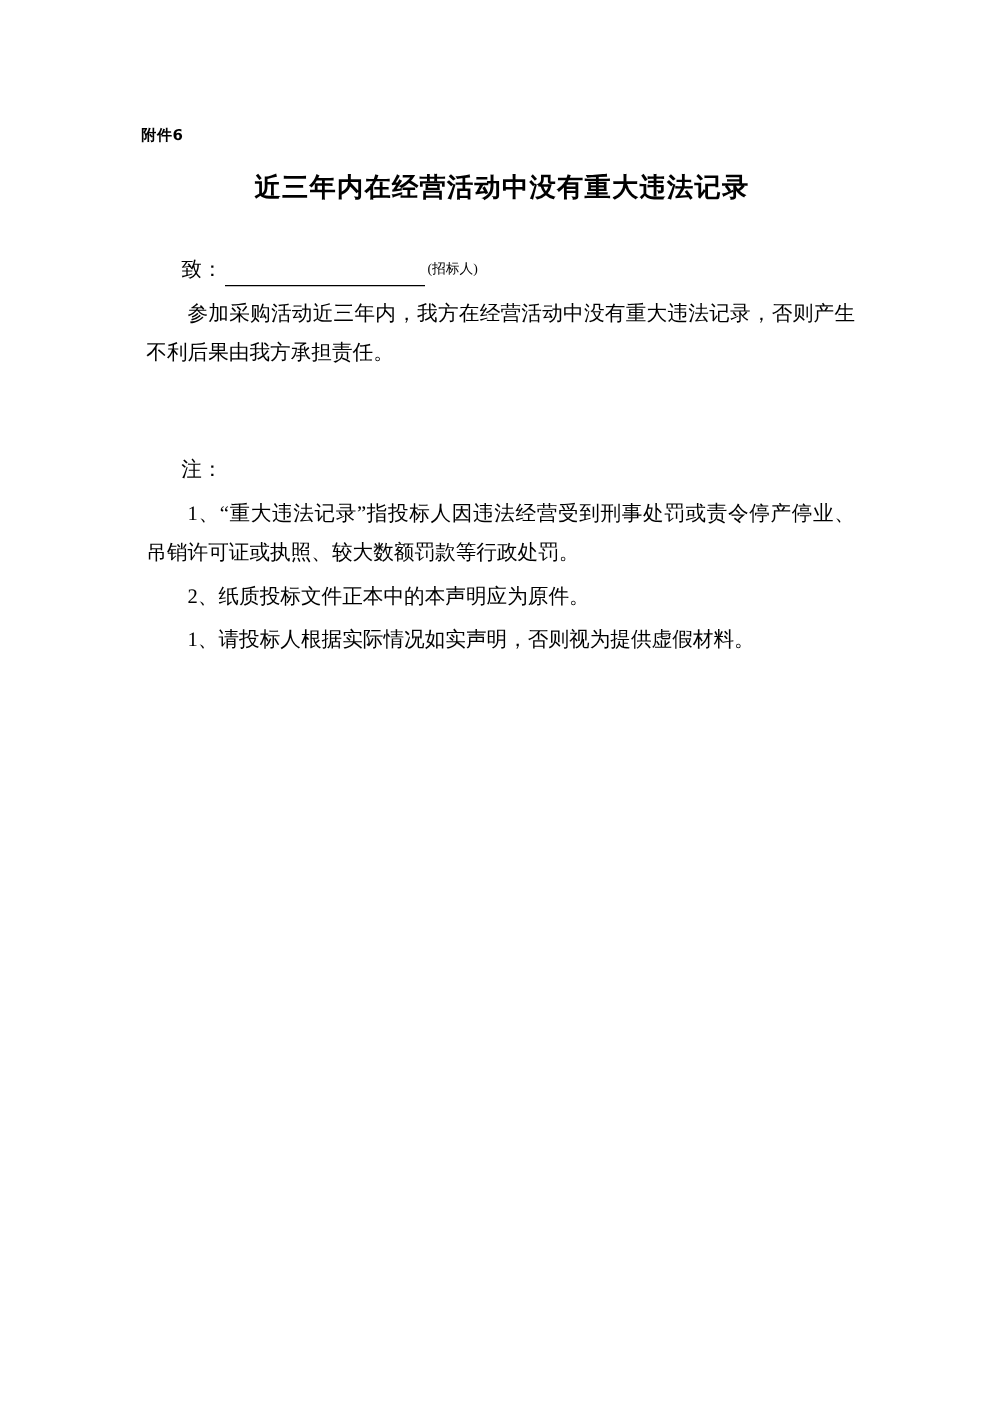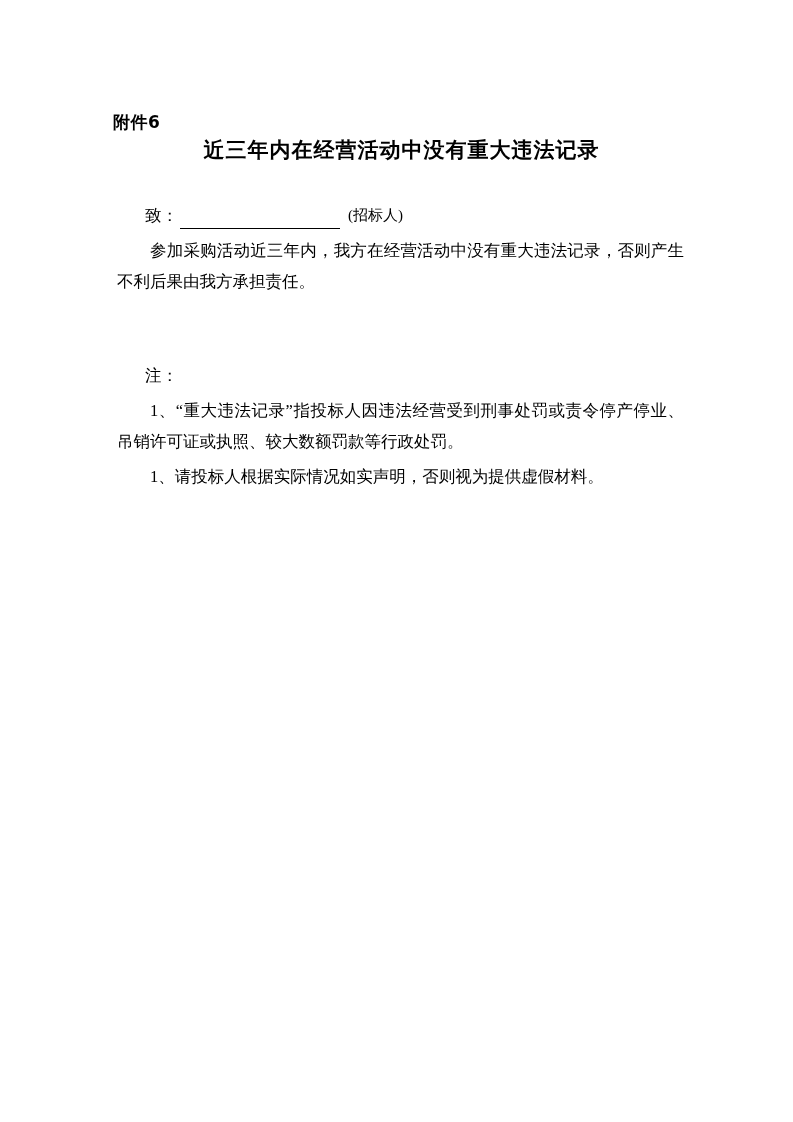--- a/index.html
+++ b/index.html
@@ -20,24 +20,23 @@
     width: 793px;
     height: 1122px;
     box-sizing: border-box;
     padding: 0;
   }
   .attachment-label {
     position: absolute;
     left: 113px;
     top: 100px;
     font-family: "DejaVu Sans", "Liberation Sans", sans-serif;
-    font-size: 17px;
+    font-size: 12px;
     font-weight: bold;
     letter-spacing: 0.5px;
-    margin-top: 11px;
   }
   .doc-title {
     position: absolute;
     left: 0;
     top: 136px;
     width: 793px;
     text-align: center;
     font-family: "DejaVu Sans", "Liberation Sans", sans-serif;
     font-size: 21px;
     font-weight: bold;
@@ -62,22 +61,21 @@
     margin-left: 32px;
   }
   .addressee-blank {
     display: inline-block;
     width: 160px;
     border-bottom: 1px solid #000;
     height: 19px;
     margin: 0 2px 2px 2px;
   }
   .addressee-suffix {
-    font-size: 15px;
-    margin-left: 6px;
+    font-size: 11px;
   }
   .para {
     text-indent: 2em;
     text-align: justify;
     margin: 4px;
   }
   .gap-lg {
     height: 31px;
   }
   .gap-md {
@@ -138,18 +136,19 @@
     <p class="para">参加采购活动近三年内，我方在经营活动中没有重大违法记录，否则产生不利后果由我方承担责任。</p>
 
     <div class="gap-lg"></div>
 
 
     <div class="gap-md"></div>
 
     <div class="note-head">注：</div>
 
     <p class="note-item">1、“重大违法记录”指投标人因违法经营受到刑事处罚或责令停产停业、吊销许可证或执照、较大数额罚款等行政处罚。</p>
+    <p class="note-item">2、纸质投标文件正本中的本声明应为原件。</p>
     <p class="note-item">1、请投标人根据实际情况如实声明，否则视为提供虚假材料。</p>
 
   </div>
 
 
 </div>
 
 </body></html>

